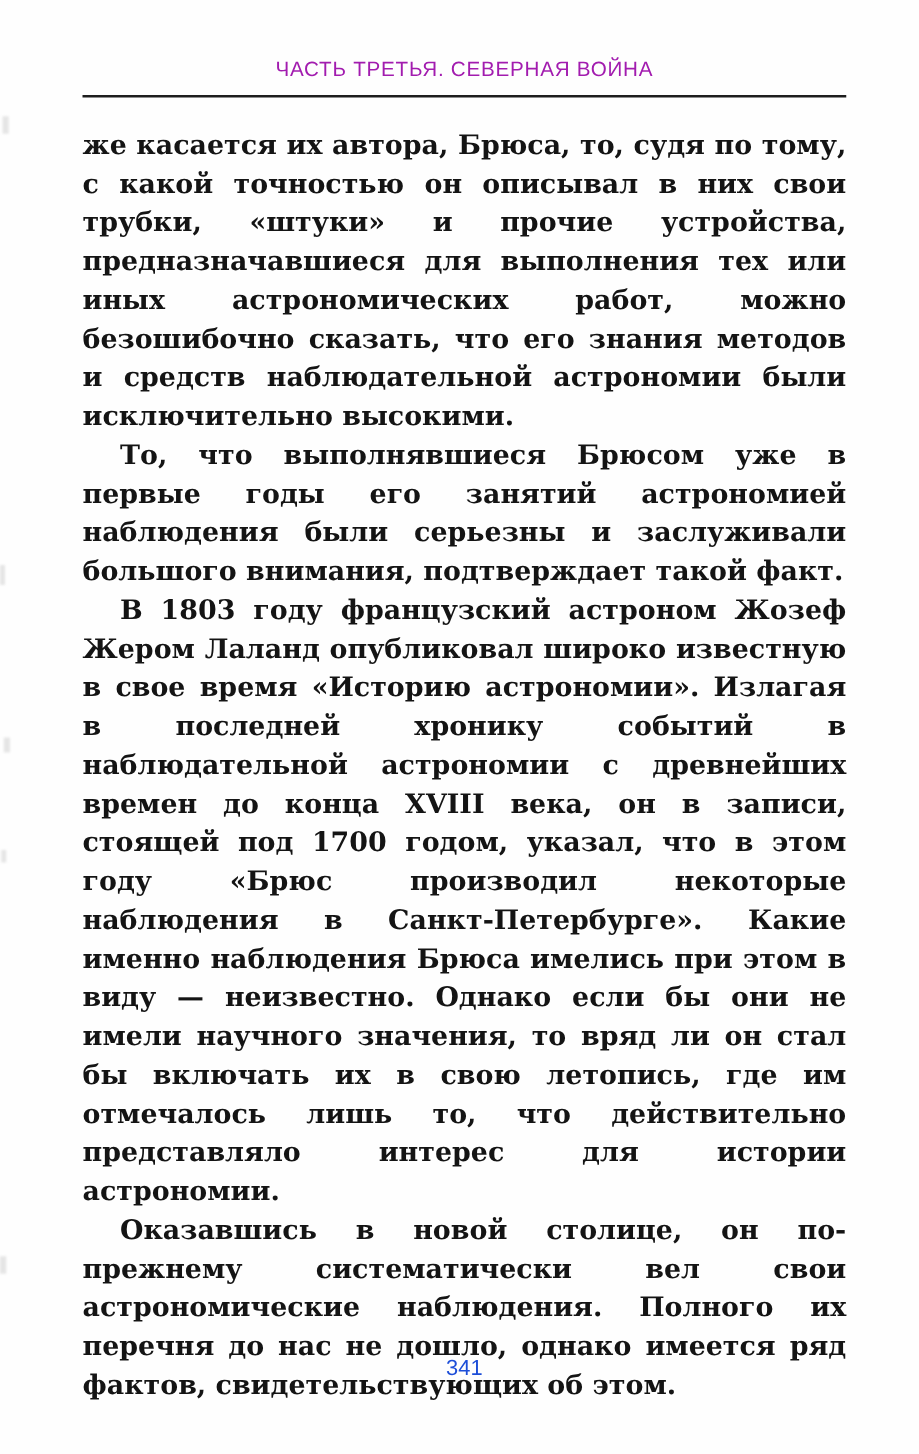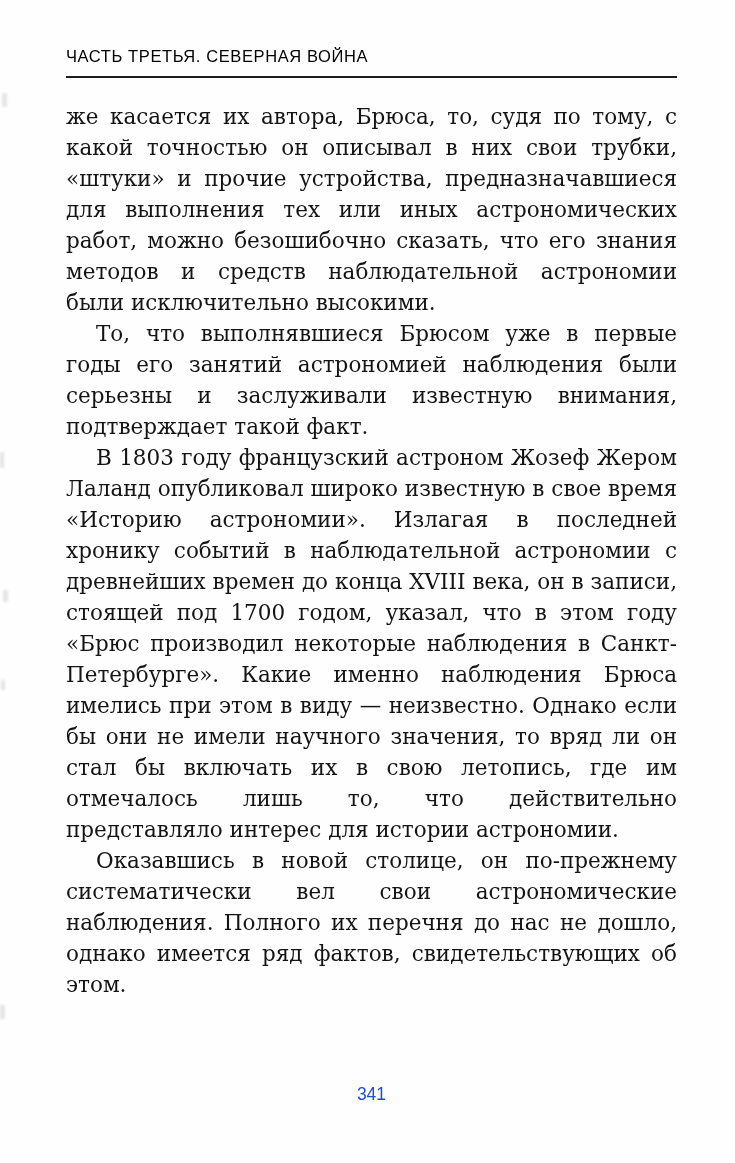--- a/index.html
+++ b/index.html
@@ -17,43 +17,44 @@
     color: #1b1b1b;
   }
   .text-block {
     position: absolute;
     left: 66px;
     top: 0;
     width: 611px;
   }
   .running-header {
     margin-top: 47px;
-    text-align: left;
+    text-align: center;
     font-family: "Liberation Sans", sans-serif;
     font-size: 16.5px;
     font-weight: 400;
     letter-spacing: 0.6px;
-    color: #000000;
+    color: #a21caf;
     white-space: nowrap;
   }
   .header-rule {
     height: 0;
     border-top: 2px solid #1d1d1d;
     margin-top: 10px;
   }
   .body-text {
     margin-top: 23px;
     font-size: 21.5px;
     line-height: 31px;
     text-align: justify;
     color: #141414;
   }
   .para {
     margin: 0;
     padding: 0;
+    font-weight: bold;
   }
   .para.indent {
     text-indent: 30px;
   }
   .page-number {
     position: absolute;
     left: 0;
     top: 1084px;
     width: 611px;
     text-align: center;
@@ -86,21 +87,21 @@
   <div class="scan-artifact a5"></div>
 
   <div class="text-block">
 
     <div class="running-header">ЧАСТЬ ТРЕТЬЯ. СЕВЕРНАЯ ВОЙНА</div>
 
     <div class="header-rule"></div>
 
     <div class="body-text">
       <p class="para">же касается их автора, Брюса, то, судя по тому, с какой точностью он описывал в них свои трубки, «штуки» и прочие устройства, предназначавшиеся для выполнения тех или иных астрономических работ, можно безошибочно сказать, что его знания методов и средств наблюдательной астрономии были исключительно высокими.</p>
-      <p class="para indent">То, что выполнявшиеся Брюсом уже в первые годы его занятий астрономией наблюдения были серьезны и заслуживали известную внимания, подтверждает такой факт.</p>
+      <p class="para indent">То, что выполнявшиеся Брюсом уже в первые годы его занятий астрономией наблюдения были серьезны и заслуживали большого внимания, подтверждает такой факт.</p>
       <p class="para indent">В 1803 году французский астроном Жозеф Жером Лаланд опубликовал широко известную в свое время «Историю астрономии». Излагая в последней хронику событий в наблюдательной астрономии с древнейших времен до конца XVIII века, он в записи, стоящей под 1700 годом, указал, что в этом году «Брюс производил некоторые наблюдения в Санкт-Петербурге». Какие именно наблюдения Брюса имелись при этом в виду — неизвестно. Однако если бы они не имели научного значения, то вряд ли он стал бы включать их в свою летопись, где им отмечалось лишь то, что действительно представляло интерес для истории астрономии.</p>
       <p class="para indent">Оказавшись в новой столице, он по-прежнему систематически вел свои астрономические наблюдения. Полного их перечня до нас не дошло, однако имеется ряд фактов, свидетельствующих об этом.</p>
     </div>
 
     <div class="page-number">341</div>
 
   </div>
 </div>
 
 </body></html>

